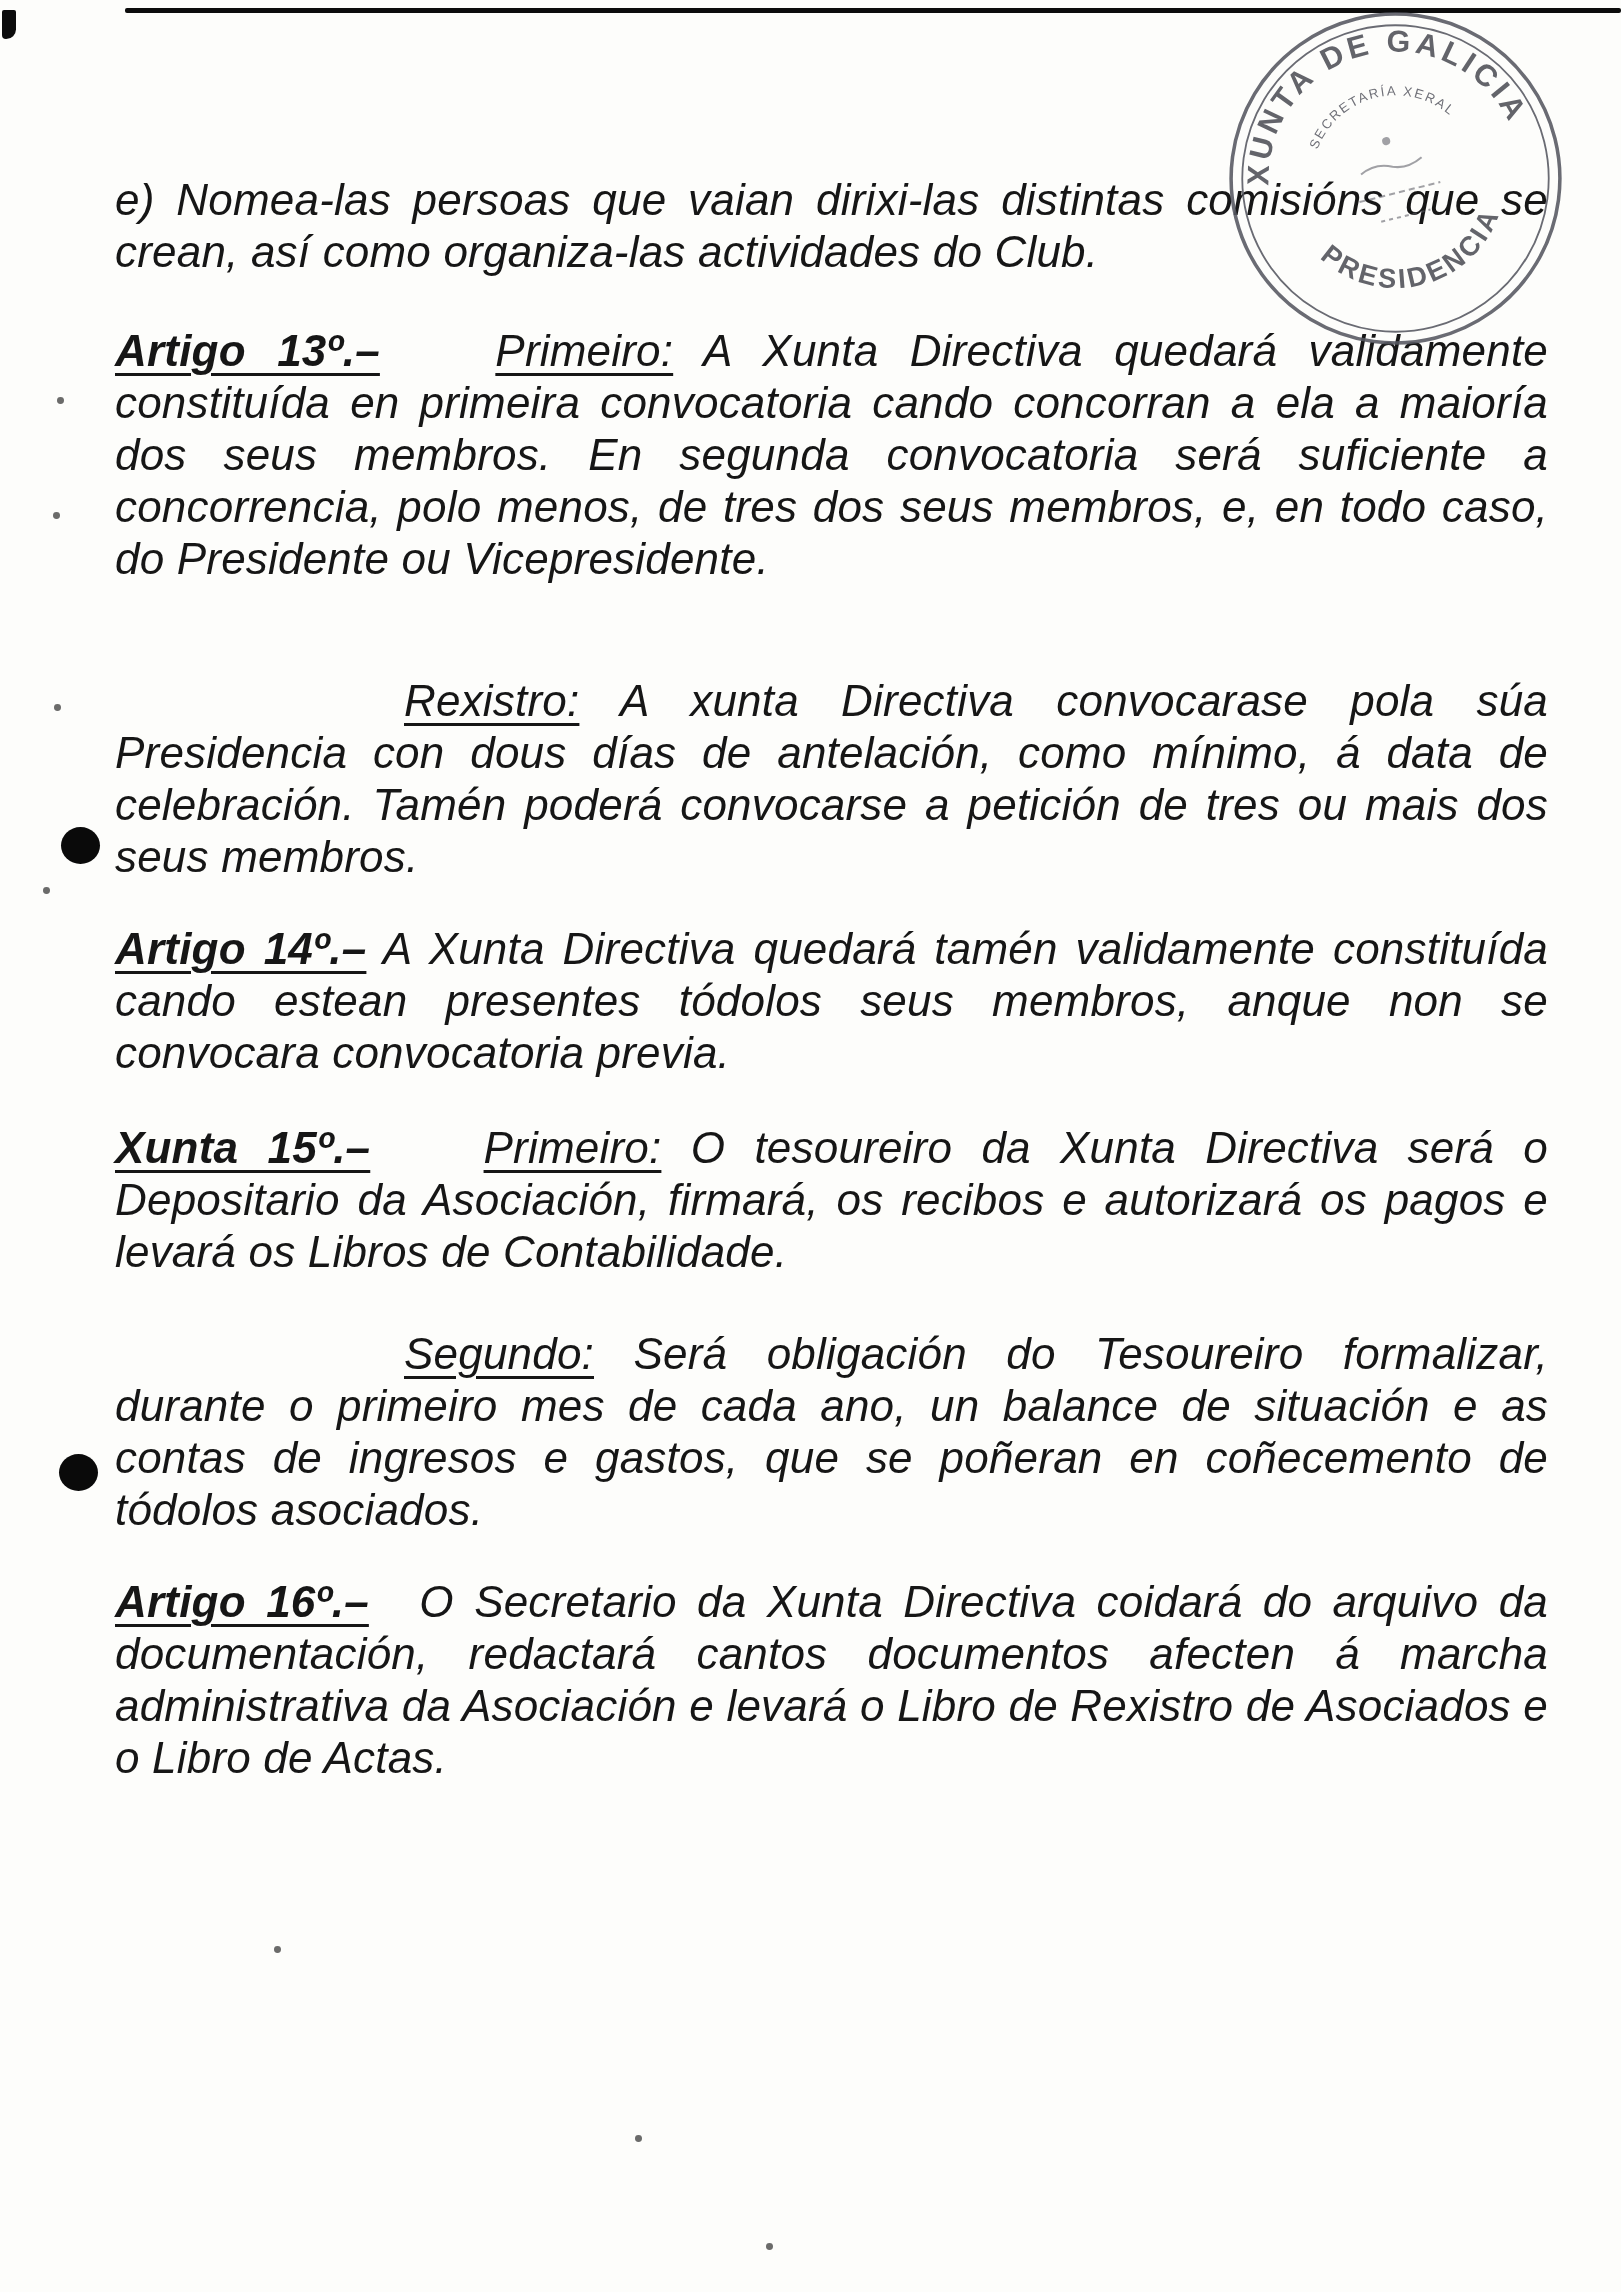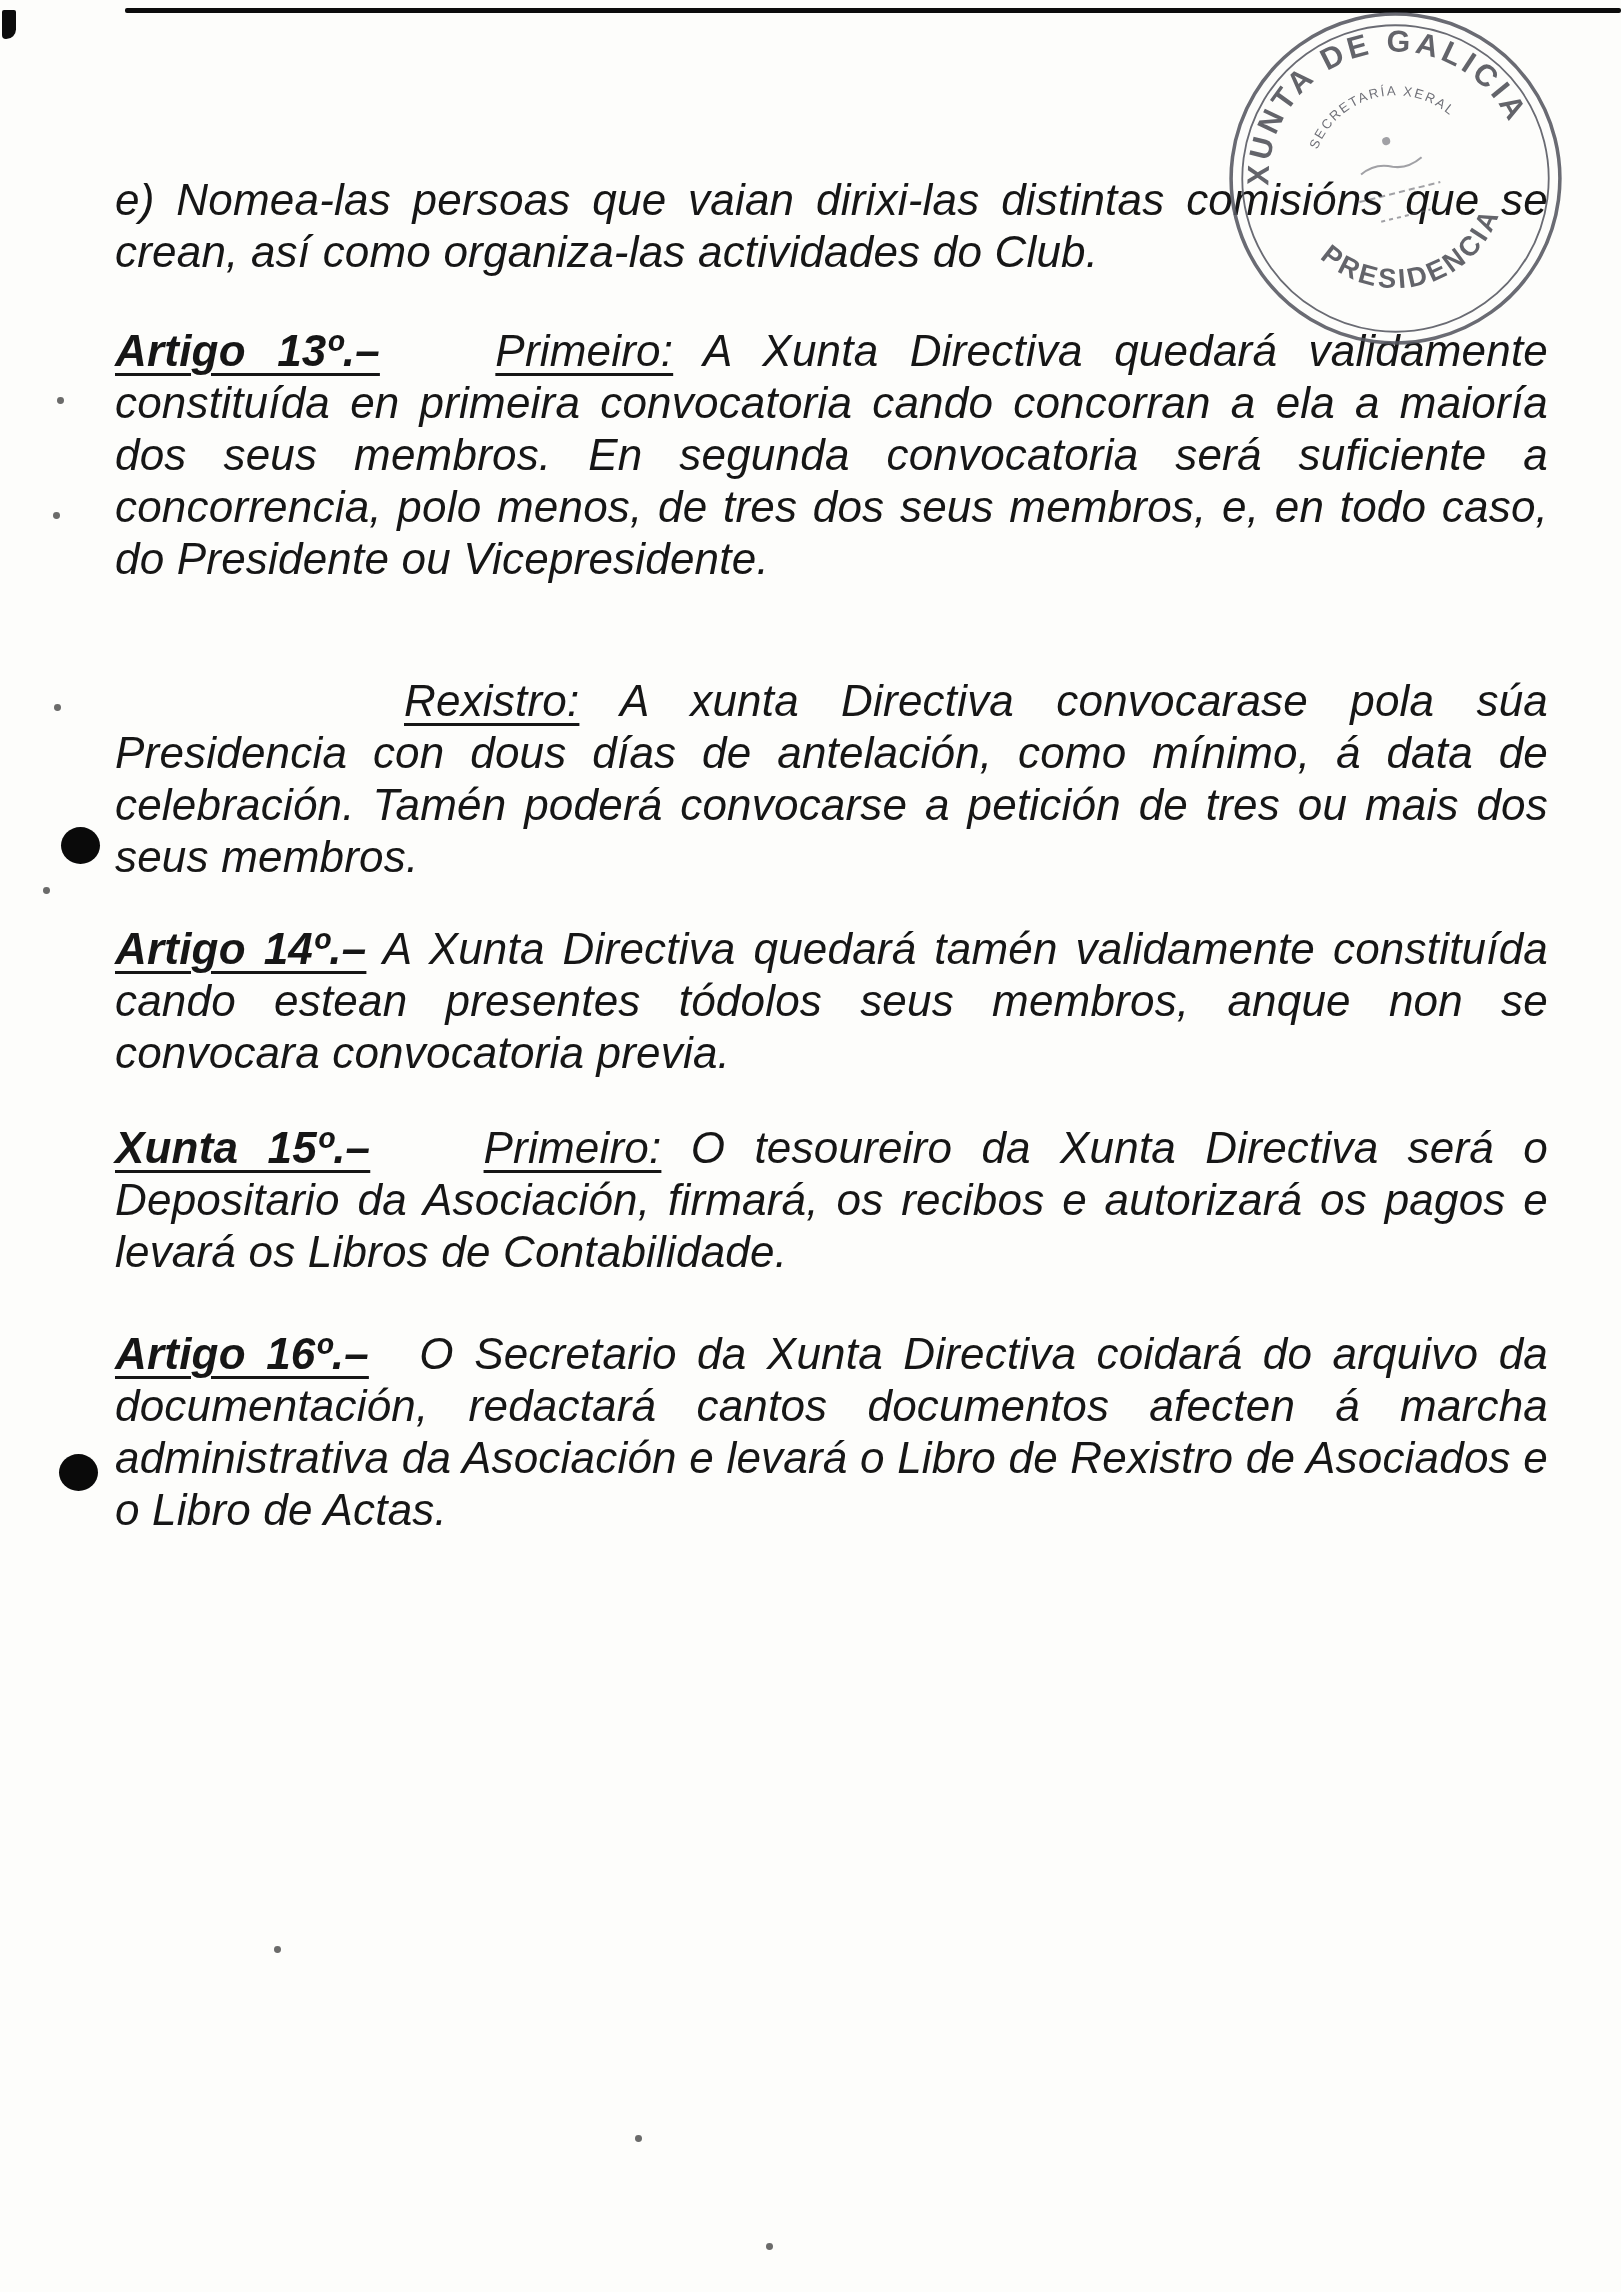--- a/index.html
+++ b/index.html
@@ -144,20 +144,24 @@
       <span class="h">Artigo 14º.–</span>
       <span>A Xunta Directiva quedará tamén validamente constituída cando estean presentes tódolos seus membros, anque non se convocara convocatoria previa.</span>
     </p>
 
     <p class="p-a15">
       <span class="h tabbed">Xunta 15º.–</span>
       <span class="sub">Primeiro:</span>
       <span>O tesoureiro da Xunta Directiva será o Depositario da Asociación, firmará, os recibos e autorizará os pagos e levará os Libros de Contabilidade.</span>
     </p>
 
+    <p class="p-seg2 indent">
+      <span class="sub">Segundo:</span>
+      <span>Será obligación do Tesoureiro formalizar, durante o primeiro mes de cada ano, un balance de situación e as contas de ingresos e gastos, que se poñeran en coñecemento de tódolos asociados.</span>
+    </p>
 
     <p class="p-a16">
       <span class="h tabbed-sm">Artigo 16º.–</span>
       <span>O Secretario da Xunta Directiva coidará do arquivo da documentación, redactará cantos documentos afecten á marcha administrativa da Asociación e levará o Libro de Rexistro de Asociados e o Libro de Actas.</span>
     </p>
 
 
 
   </main>
 </div>

